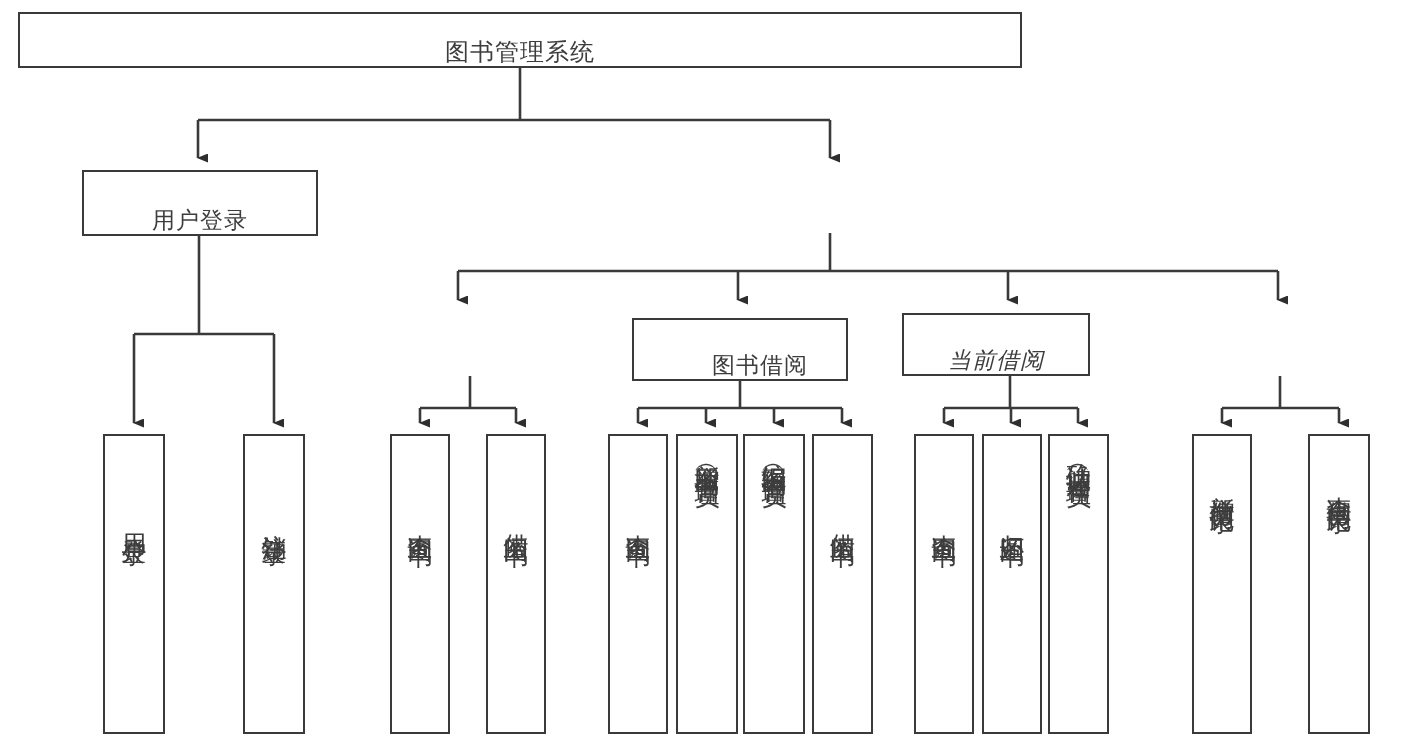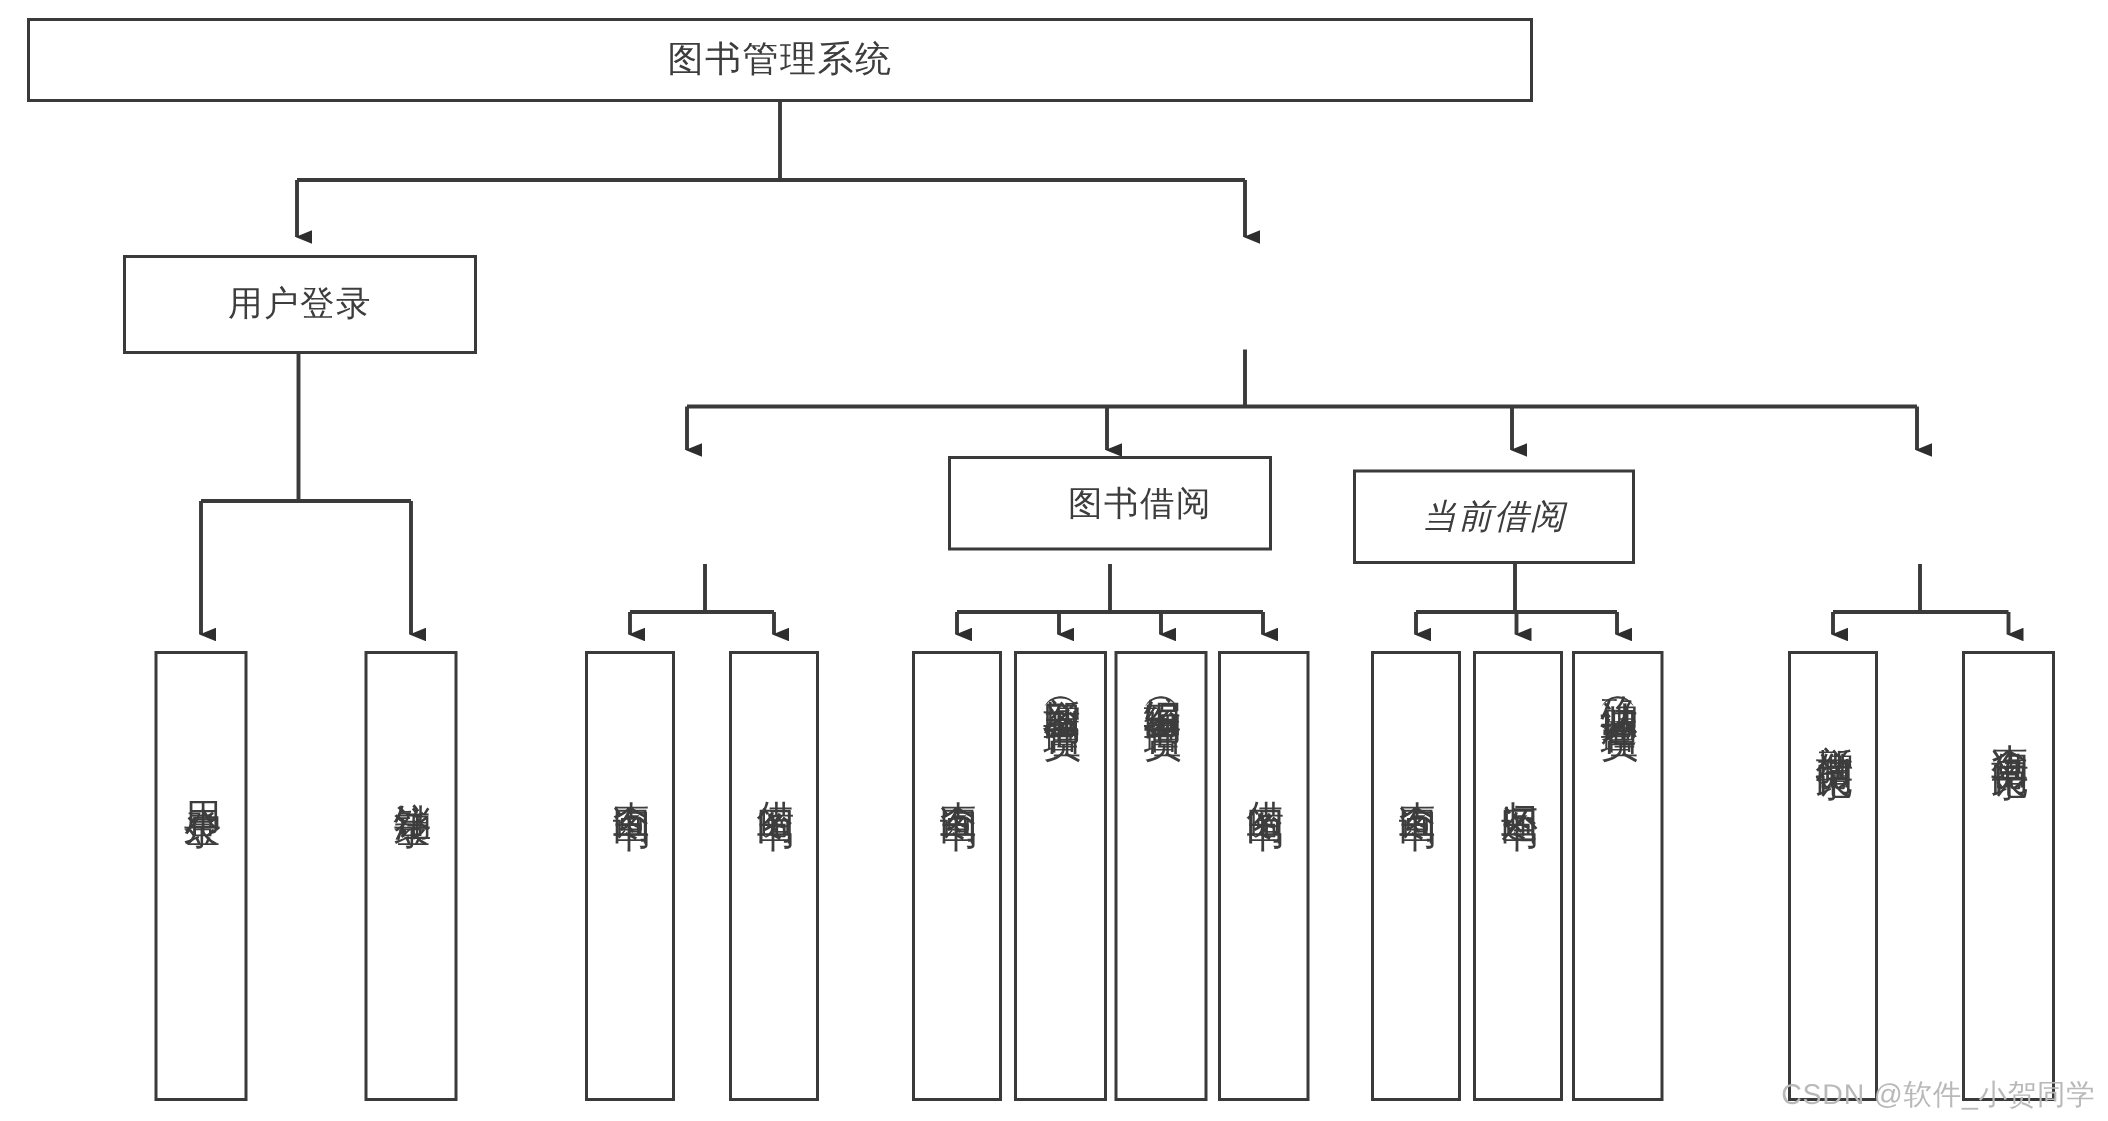--- a/index.html
+++ b/index.html
@@ -25,21 +25,21 @@
     width: 1405px;
     height: 747px;
     pointer-events: none;
   }
   .node {
     position: absolute;
     box-sizing: border-box;
     background: #ffffff;
     border: 2.5px solid #3a3a3a;
     display: flex;
-    align-items: center;
+    align-items: flex-end;
     justify-content: center;
     color: #3d3d3d;
     line-height: 1.18;
   }
   .node .label {
     display: block;
     text-align: center;
     white-space: pre-line;
   }
   .node.horiz .label {
@@ -129,21 +129,21 @@
   </svg>
 
   <div class="node root horiz" style="left:18px; top:12px; width:1004px; height:56px;">
     <span class="label">图书管理系统</span>
   </div>
 
   <div class="node horiz" style="left:82px; top:170px; width:236px; height:66px;">
     <span class="label">用户登录</span>
   </div>
 
-  <div class="node horiz" style="left:632px; top:304px; width:216px; height:63px;padding-left:40px;">
+  <div class="node horiz" style="left:632px; top:318px; width:216px; height:63px;padding-left:40px;">
     <span class="label">图书借阅</span>
   </div>
   <div class="node horiz" style="left:902px; top:313px; width:188px; height:63px;font-style:italic;">
     <span class="label">当前借阅</span>
   </div>
 
   <div class="node vert" style="left:103px; top:434px; width:62px; height:300px; padding-top:78px;">
     <span class="label">用户登录</span>
   </div>
   <div class="node vert" style="left:243px; top:434px; width:62px; height:300px; padding-top:78px;">
@@ -180,15 +180,14 @@
     <span class="label">确认归还（管理员）</span>
   </div>
 
   <div class="node vert" style="left:1192px; top:434px; width:60px; height:300px; padding-top:40px;">
     <span class="label">新增借阅记录</span>
   </div>
   <div class="node vert" style="left:1308px; top:434px; width:62px; height:300px; padding-top:40px;">
     <span class="label">查询借阅记录</span>
   </div>
 
-  <div class="watermark">CSDN @软件_小贺同学</div>
 
 </div>
 
 </body></html>

